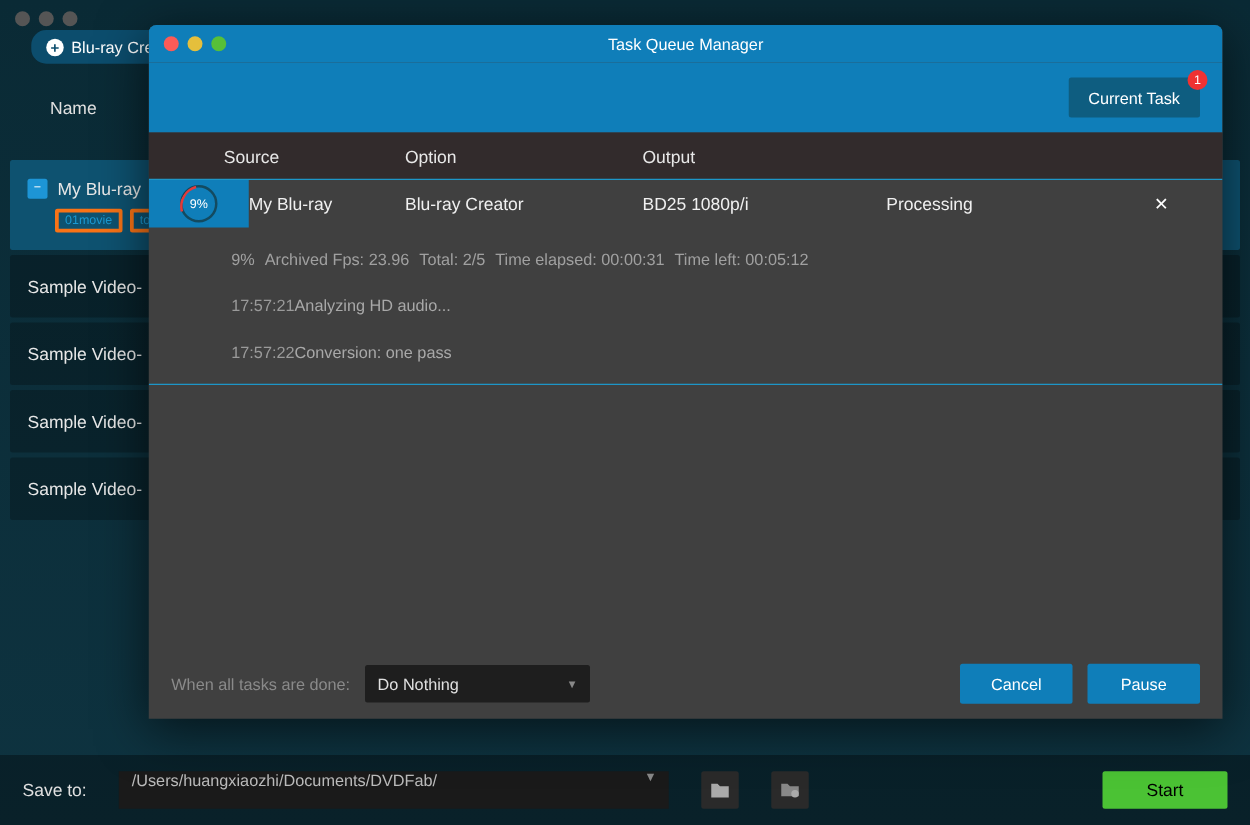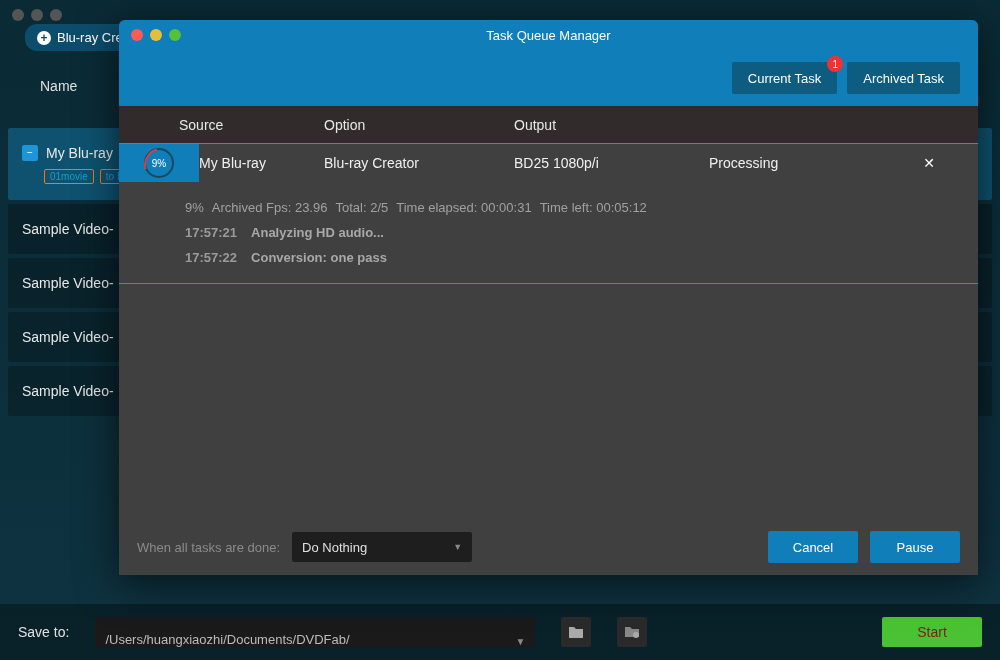--- a/index.html
+++ b/index.html
@@ -16,28 +16,28 @@
   .bg-tab .plus-icon { width: 14px; height: 14px; border-radius: 50%; background: #fff; color: #0c4d6d; display: inline-flex; align-items: center; justify-content: center; font-size: 12px; font-weight: bold; }
   
   .bg-columns { height: 30px; display: flex; align-items: center; padding-left: 40px; font-size: 14px; color: #e0e0e0; margin-top: 20px; }
   
   .bg-list { margin-top: 4px; }
   .bg-item { height: 50px; display: flex; align-items: center; padding-left: 14px; font-size: 14px; color: #e8e8e8; background: rgba(0,0,0,0.25); margin: 0 8px 4px 8px; border-radius: 2px; }
   .bg-item.active { background: #0e5270; padding-left: 14px; height: 72px; flex-direction: column; align-items: flex-start; justify-content: center; gap: 8px; }
   .bg-item.active .item-title-row { display: flex; align-items: center; gap: 8px; }
   .bg-item .checkbox-icon { width: 16px; height: 16px; background: #1d95d6; border-radius: 2px; display: inline-flex; align-items: center; justify-content: center; color: #fff; font-size: 10px; }
   .bg-pills { display: flex; gap: 6px; margin-left: 22px; }
-  .bg-pill { font-size: 10px; border: 1px solid #f97316; color: #1a9ad3; padding: 1px 5px; border-radius: 2px; }
+  .bg-pill { font-size: 10px; border: 3px solid #f97316; color: #1a9ad3; padding: 1px 5px; border-radius: 2px; }
   
   .bg-footer { position: absolute; left: 0; bottom: 0; height: 56px; width: 1000px; display: flex; align-items: center; padding: 0 18px; background: rgba(0,0,0,0.35); gap: 26px; }
   .bg-footer-label { font-size: 14px; color: #e0e0e0; }
-  .bg-path-input { flex: 0 0 440px; height: 30px; background: #1a1a1a; border: none; color: #bbb; padding: 0 10px; font-size: 13px; display: flex; align-items: flex-end; justify-content: space-between; }
+  .bg-path-input { flex: 0 0 440px; height: 30px; background: #1a1a1a; border: none; color: #bbb; padding: 0 10px; font-size: 13px; display: flex; align-items: flex-start; justify-content: space-between; }
   .bg-path-input .chev { color: #888; font-size: 10px; }
   .bg-footer-icon { width: 30px; height: 30px; background: #2a2a2a; display: flex; align-items: center; justify-content: center; color: #aaa; border-radius: 2px; }
-  .bg-start-btn { margin-left: auto; width: 100px; height: 30px; background: #4bc234; color: #7f1d1d; display: flex; align-items: center; justify-content: center; font-size: 14px; border-radius: 2px; cursor: pointer; }
+  .bg-start-btn { margin-left: auto; width: 100px; height: 30px; background: #4bc234; color: #000000; display: flex; align-items: center; justify-content: center; font-size: 14px; border-radius: 2px; cursor: pointer; }
   
   
   .modal { position: absolute; left: 119px; top: 20px; width: 859px; height: 555px; background: #404040; border-radius: 6px 6px 0 0; overflow: hidden; box-shadow: 0 8px 40px rgba(0,0,0,0.6); }
   .modal-header { height: 30px; background: #0f7eb9; display: flex; align-items: center; position: relative; }
   .modal .traffic { display: flex; gap: 7px; padding-left: 12px; }
   .modal .traffic .tl { width: 12px; height: 12px; border-radius: 50%; }
   .modal .tl.red { background: #fc5b57; }
   .modal .tl.yel { background: #e5bf3c; }
   .modal .tl.grn { background: #57c038; }
   .modal-title { position: absolute; left: 50%; transform: translateX(-50%); font-size: 13px; color: #fff; }
@@ -58,21 +58,21 @@
   .task-row { height: 38px; display: flex; align-items: center; font-size: 14px; color: #f0f0f0; }
   .progress-cell { width: 80px; height: 38px; background: #0f7eb9; display: flex; align-items: center; justify-content: center; }
   .progress-ring { width: 30px; height: 30px; border-radius: 50%; border: 2px solid #134a60; position: relative; display: flex; align-items: center; justify-content: center; font-size: 10px; color: #fff; }
   .progress-ring::before { content: ""; position: absolute; top: -2px; left: -2px; width: 30px; height: 30px; border-radius: 50%; border: 2px solid transparent; border-top-color: #e53a3a; transform: rotate(-60deg); }
   .task-row .col-source { width: 125px; padding-left: 0; }
   .task-row .close-x { cursor: pointer; color: #fff; font-size: 14px; }
   
   .detail-block { padding: 18px 0 18px 66px; color: #a0a0a0; font-size: 13px; border-bottom: 1px solid #1d96c8; }
   .detail-line { margin-bottom: 6px; display: flex; gap: 10px; }
   .detail-stats { display: flex; gap: 8px; flex-wrap: wrap; }
-  .log-line { display: flex; gap: 14px; margin-top: 10px; font-weight: bold; }
+  .log-line { display: flex; margin-top: 22px; }
   .log-line .ts { color: #9a9a9a; }
   .log-line .msg { color: #a8a8a8; }
   
   .modal-footer { position: absolute; left: 0; bottom: 0; width: 100%; height: 56px; display: flex; align-items: center; padding: 0 18px; gap: 12px; }
   .footer-label { font-size: 13px; color: #8a8a8a; }
   .footer-select { width: 180px; height: 30px; background: #1e1e1e; color: #e0e0e0; display: flex; align-items: center; justify-content: space-between; padding: 0 10px; font-size: 13px; border-radius: 2px; text-align: right; }
   .footer-select .chev { font-size: 9px; color: #888; }
   .footer-btn { width: 90px; height: 32px; background: #0f7eb9; color: #fff; display: flex; align-items: center; justify-content: center; font-size: 13px; border-radius: 2px; cursor: pointer; }
   .footer-spacer { flex: 1; }
 </style>
@@ -150,23 +150,20 @@
       <div class="tl yel"></div>
       <div class="tl grn"></div>
     </div>
     <div class="modal-title">Task Queue Manager</div>
   </div>
   <div class="modal-tabs-bar">
     <div class="modal-tab-btn">
       <span>Current Task</span>
       <div class="badge">1</div>
     </div>
-    <div class="modal-tab-btn">
-      <span>Archived Task</span>
-    </div>
   </div>
 
   <div class="table-header">
     <div class="spacer"></div>
     <div class="col-source">Source</div>
     <div class="col-option">Option</div>
     <div class="col-output">Output</div>
   </div>
 
   <div class="task-row">

